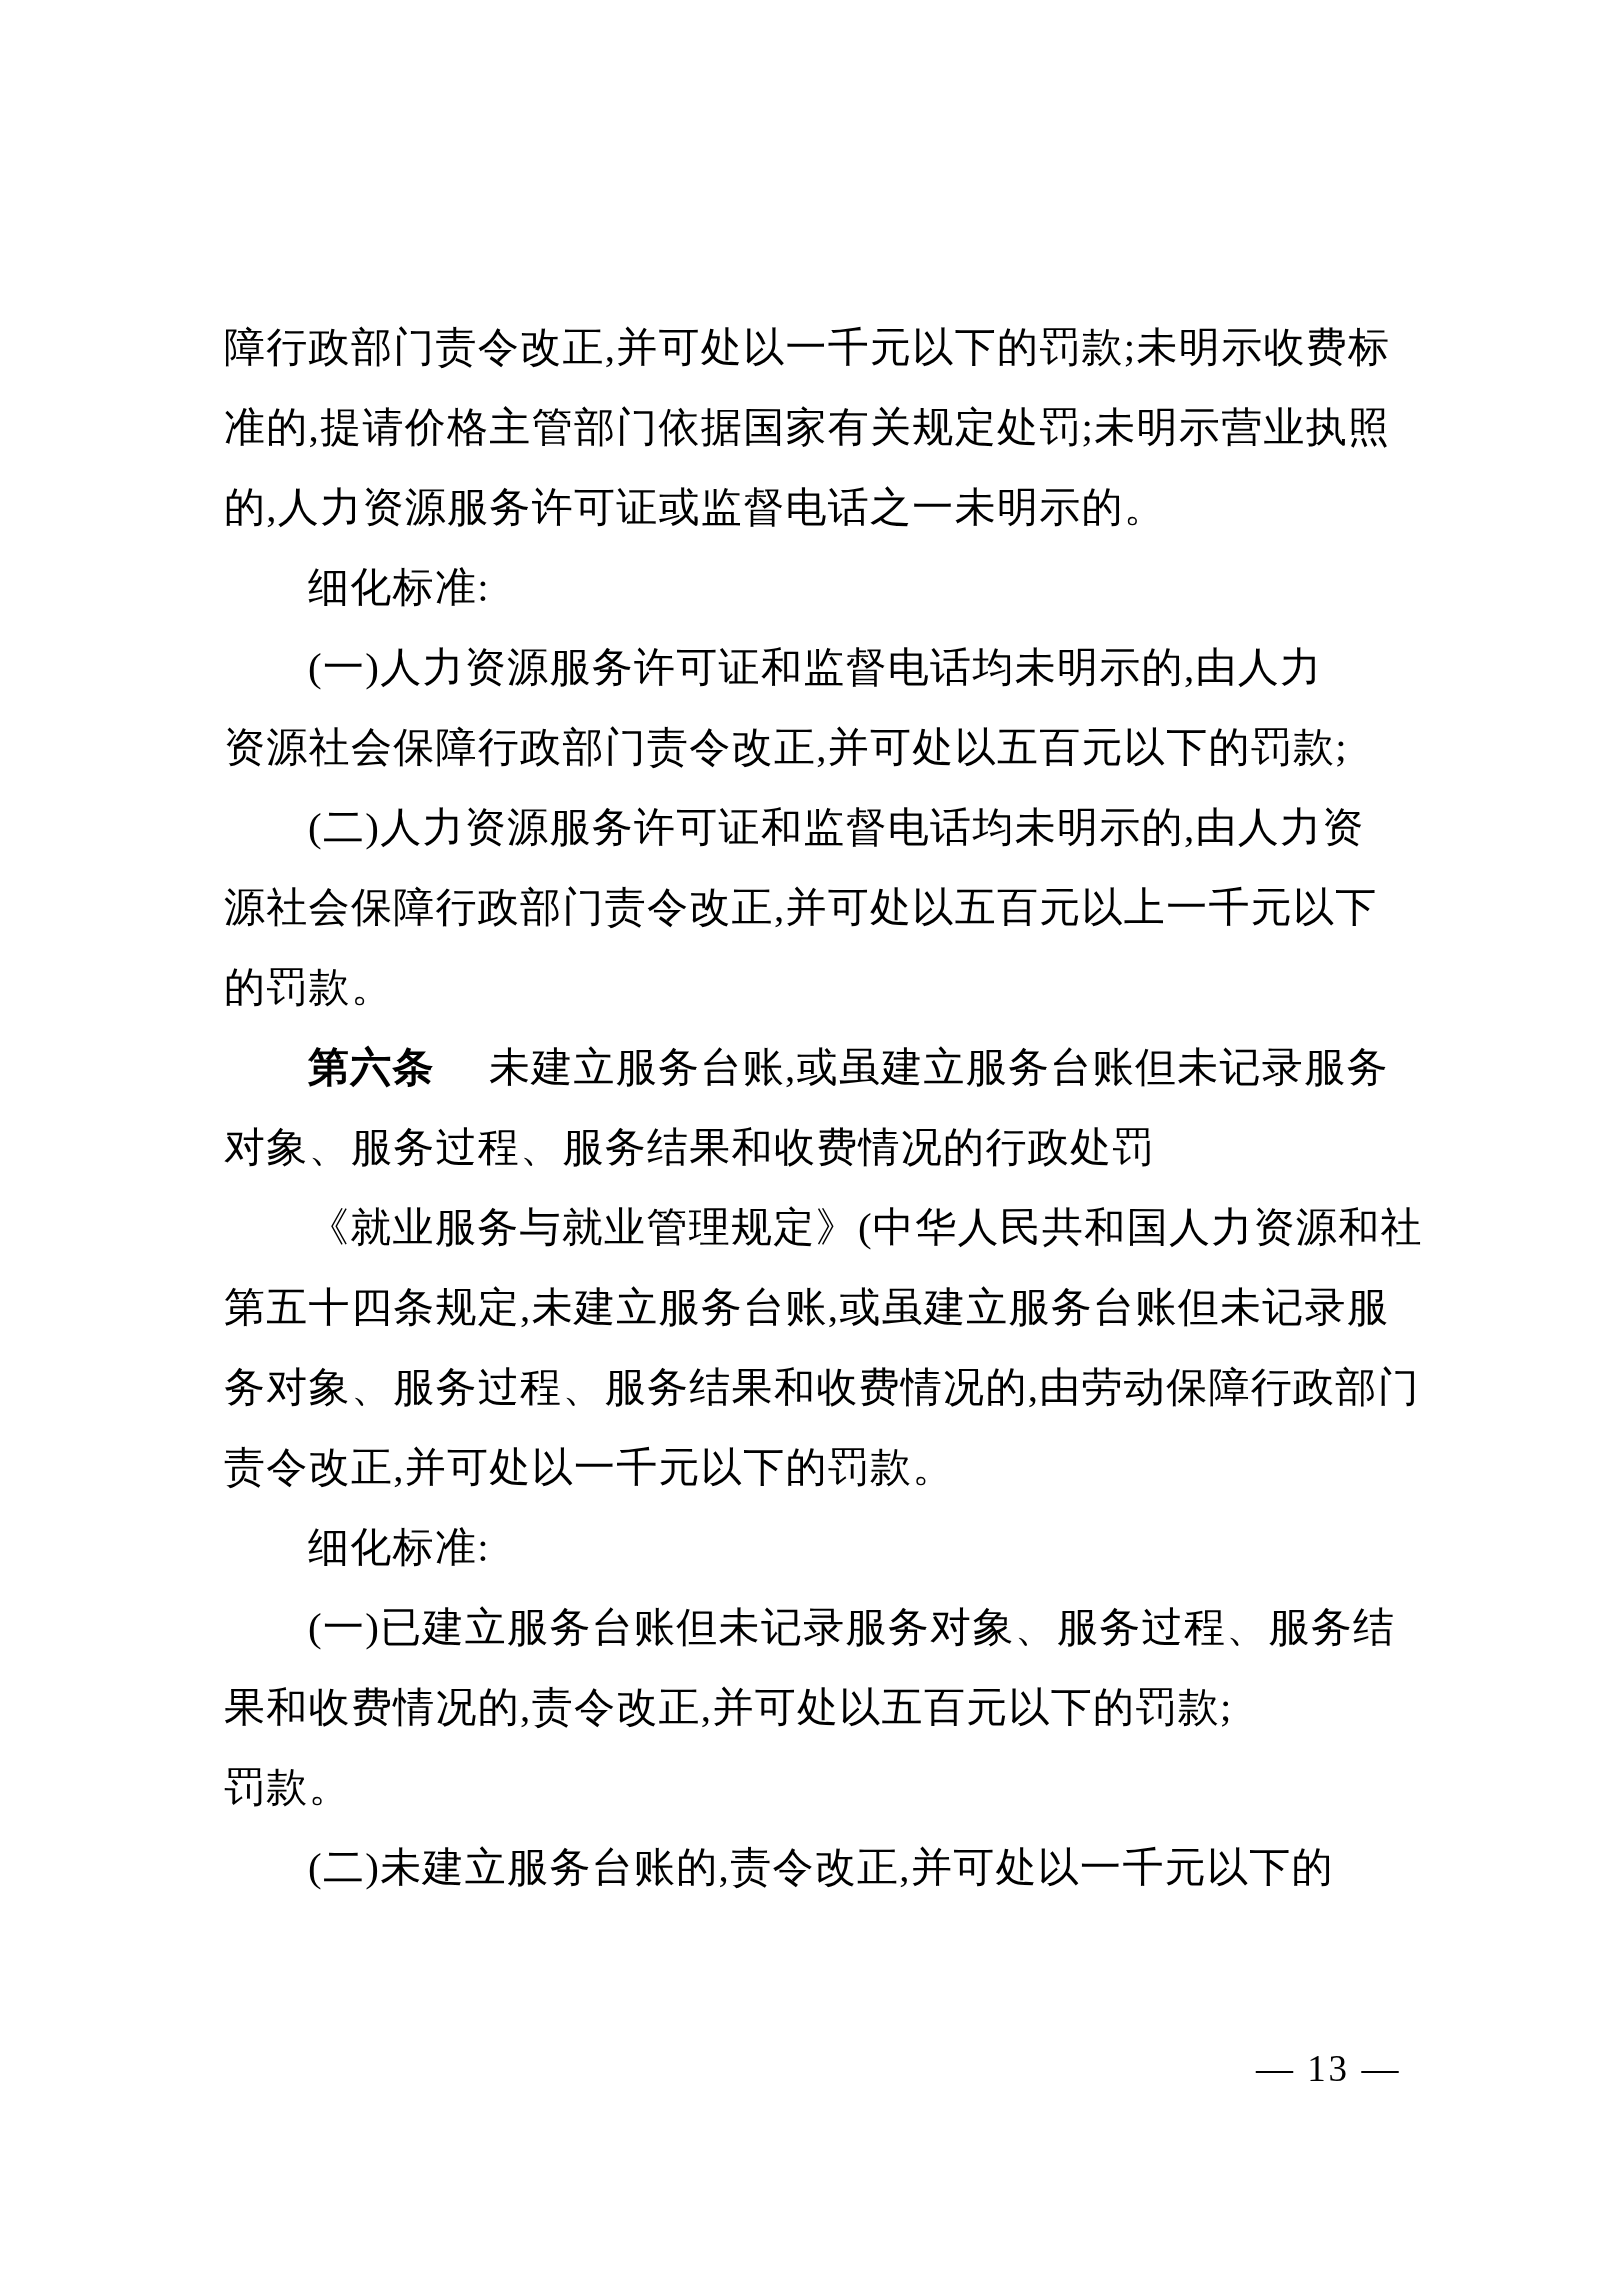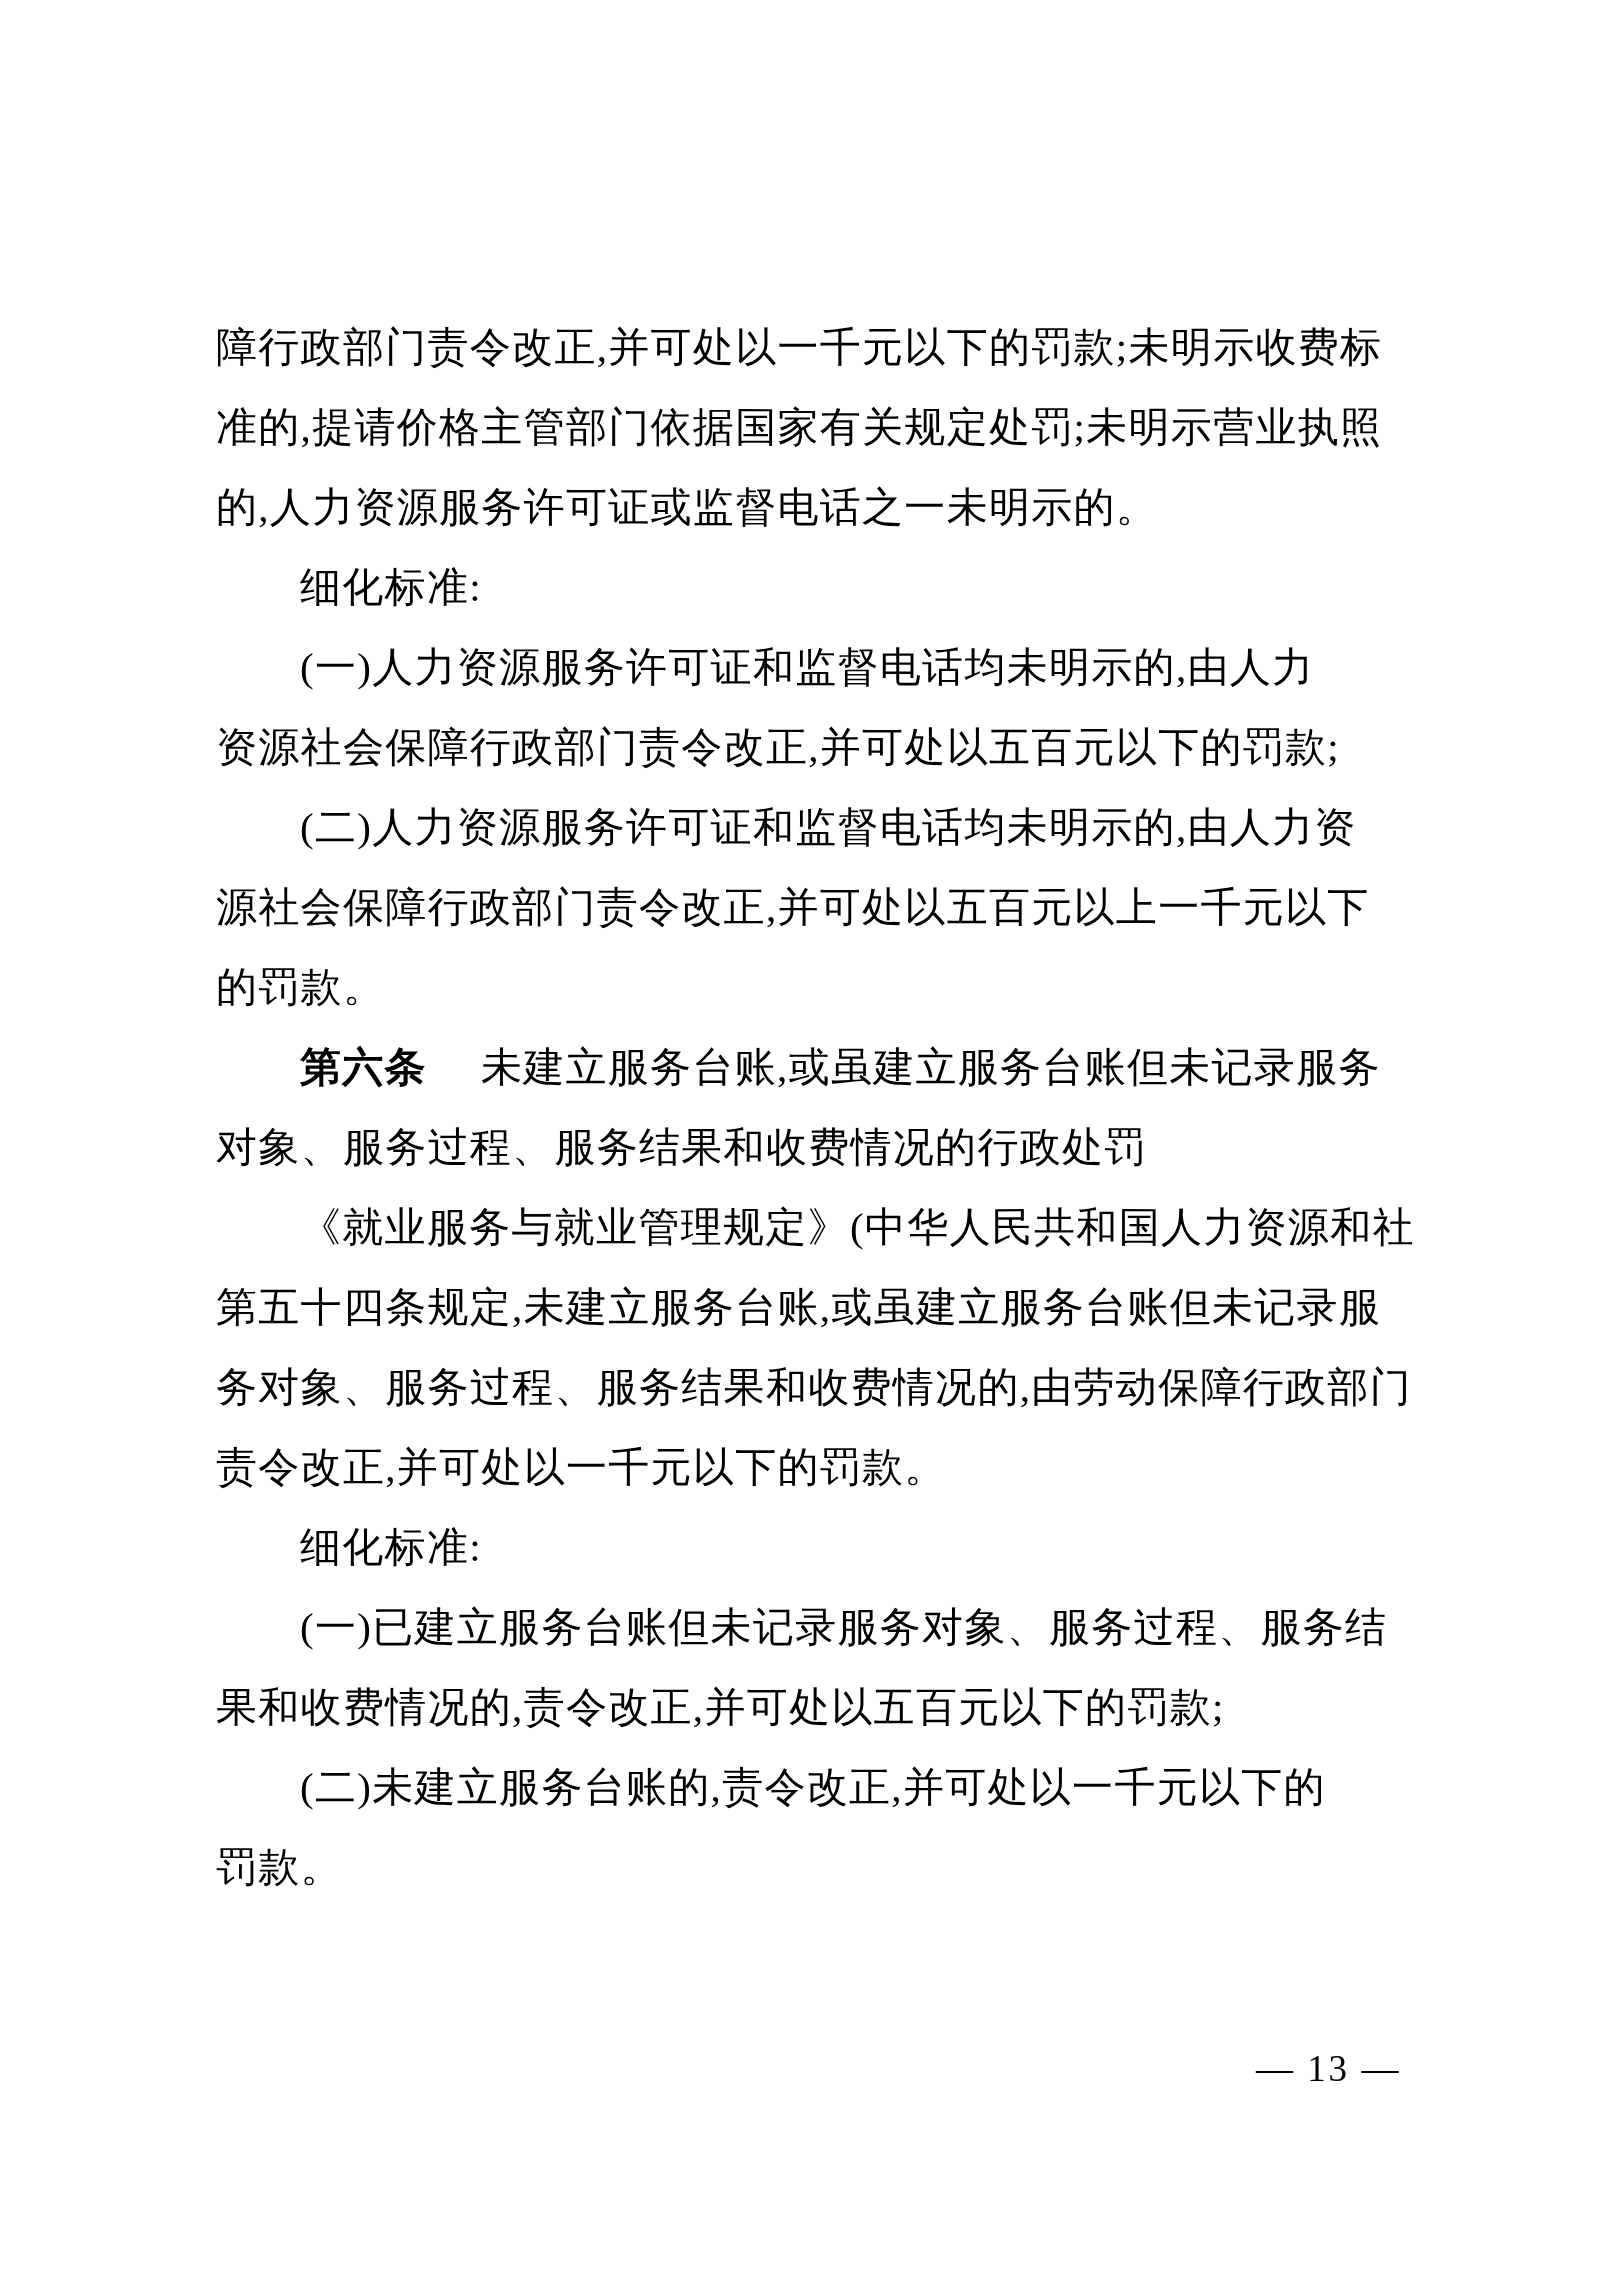--- a/index.html
+++ b/index.html
@@ -18,21 +18,21 @@
     position: absolute;
     left: 0;
     top: 0;
     width: 1623px;
     height: 2295px;
     background: #ffffff;
     overflow: hidden;
   }
   .body-text {
     position: absolute;
-    left: 216px;
+    left: 224px;
     top: 307px;
     width: 1194px;
   }
   .line {
     height: 80px;
     line-height: 80px;
     font-size: 41px;
     letter-spacing: 1.3px;
     white-space: nowrap;
   }
@@ -72,21 +72,21 @@
       <span class="article-no">第六条</span><span>未建立服务台账,或虽建立服务台账但未记录服务</span>
     </div>
     <div class="line">对象、服务过程、服务结果和收费情况的行政处罚</div>
     <div class="line indent">《就业服务与就业管理规定》(中华人民共和国人力资源和社</div>
     <div class="line">第五十四条规定,未建立服务台账,或虽建立服务台账但未记录服</div>
     <div class="line">务对象、服务过程、服务结果和收费情况的,由劳动保障行政部门</div>
     <div class="line">责令改正,并可处以一千元以下的罚款。</div>
     <div class="line indent">细化标准:</div>
     <div class="line indent">(一)已建立服务台账但未记录服务对象、服务过程、服务结</div>
     <div class="line">果和收费情况的,责令改正,并可处以五百元以下的罚款;</div>
+    <div class="line">罚款。</div>
     <div class="line indent">(二)未建立服务台账的,责令改正,并可处以一千元以下的</div>
-    <div class="line">罚款。</div>
   </main>
 
   <footer class="page-footer">
     <span>— 13 —</span>
   </footer>
 </div>
 
 
 </body></html>

